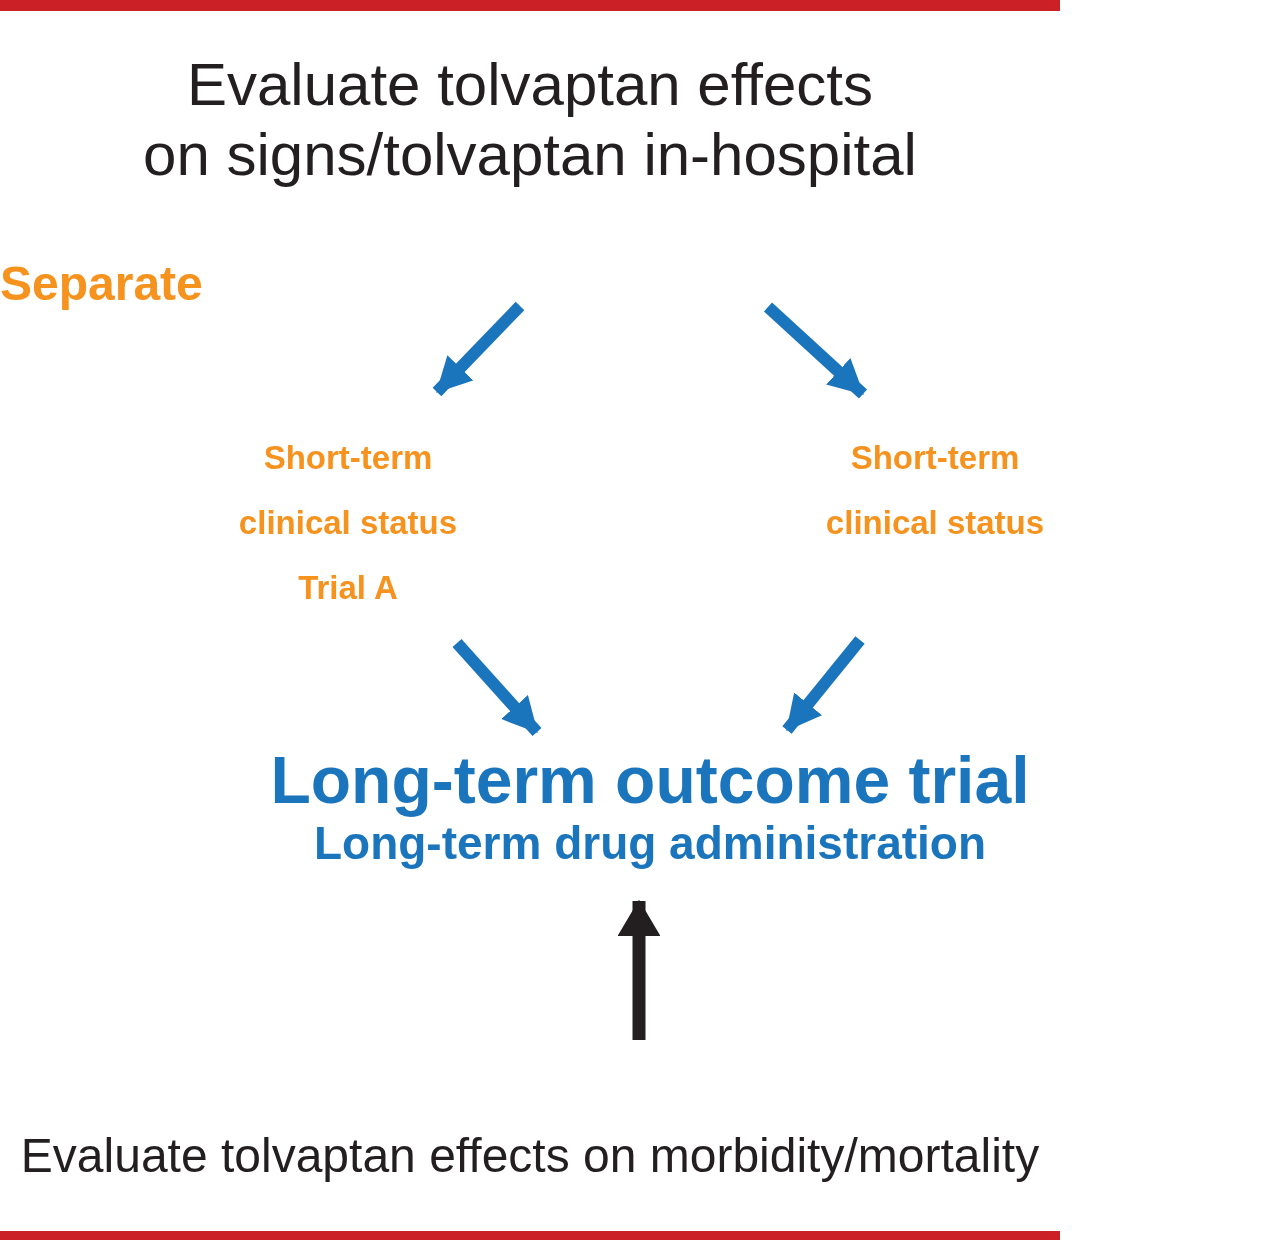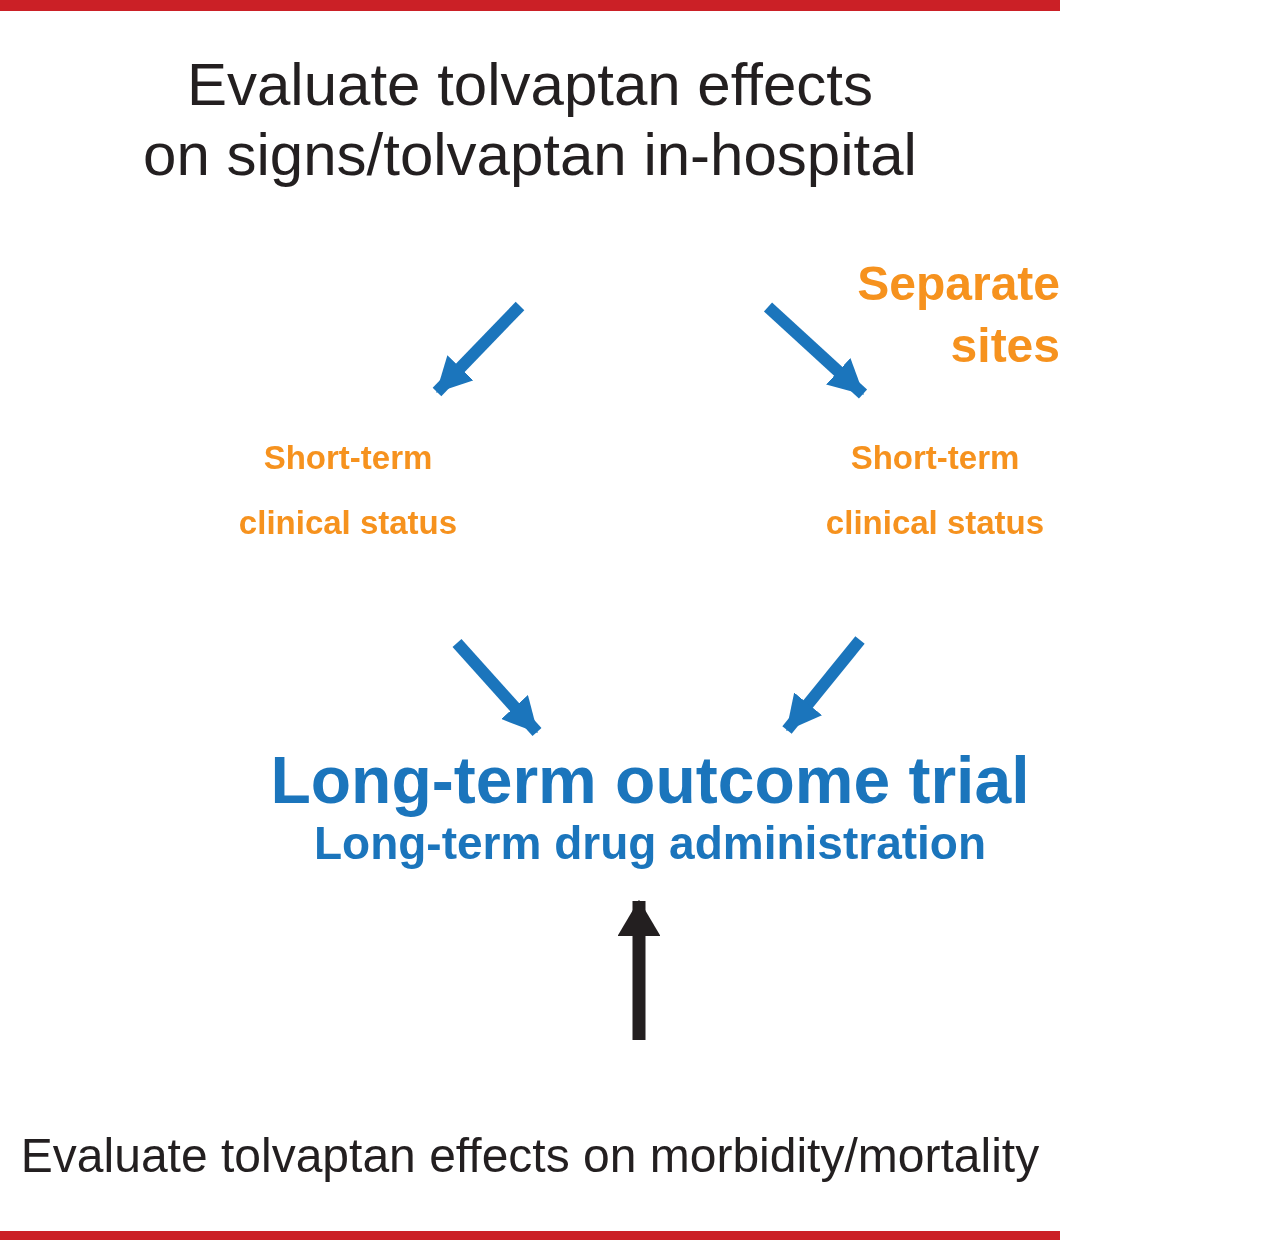--- a/index.html
+++ b/index.html
@@ -42,21 +42,21 @@
     font-size: 60px;
     line-height: 70px;
     font-weight: 400;
     color: var(--text-black);
   }
   .separate-sites {
     position: absolute;
     top: 253px;
     left: 0;
     width: 100%;
-    text-align: right;
+    text-align: left;
     font-size: 48px;
     line-height: 62px;
     font-weight: 700;
     color: var(--node-orange);
   }
   .trial-node {
     position: absolute;
     top: 425px;
     width: 600px;
     text-align: center;
@@ -111,26 +111,26 @@
 
   <div class="bar bar-top"></div>
 
   <div class="caption-top">
     <div>Evaluate tolvaptan effects</div>
     <div>on signs/tolvaptan in-hospital</div>
   </div>
 
   <div class="separate-sites">
     <div>Separate</div>
-    <div>sites</div>
   </div>
 
   <div class="trial-node trial-a">
     <div>Short-term</div>
     <div>clinical status</div>
+    <div>Trial A</div>
   </div>
 
   <div class="trial-node trial-b">
     <div>Short-term</div>
     <div>clinical status</div>
   </div>
 
   <div class="outcome">
     <div class="outcome-title">Long-term outcome trial</div>
     <div class="outcome-subtitle">Long-term drug administration</div>

